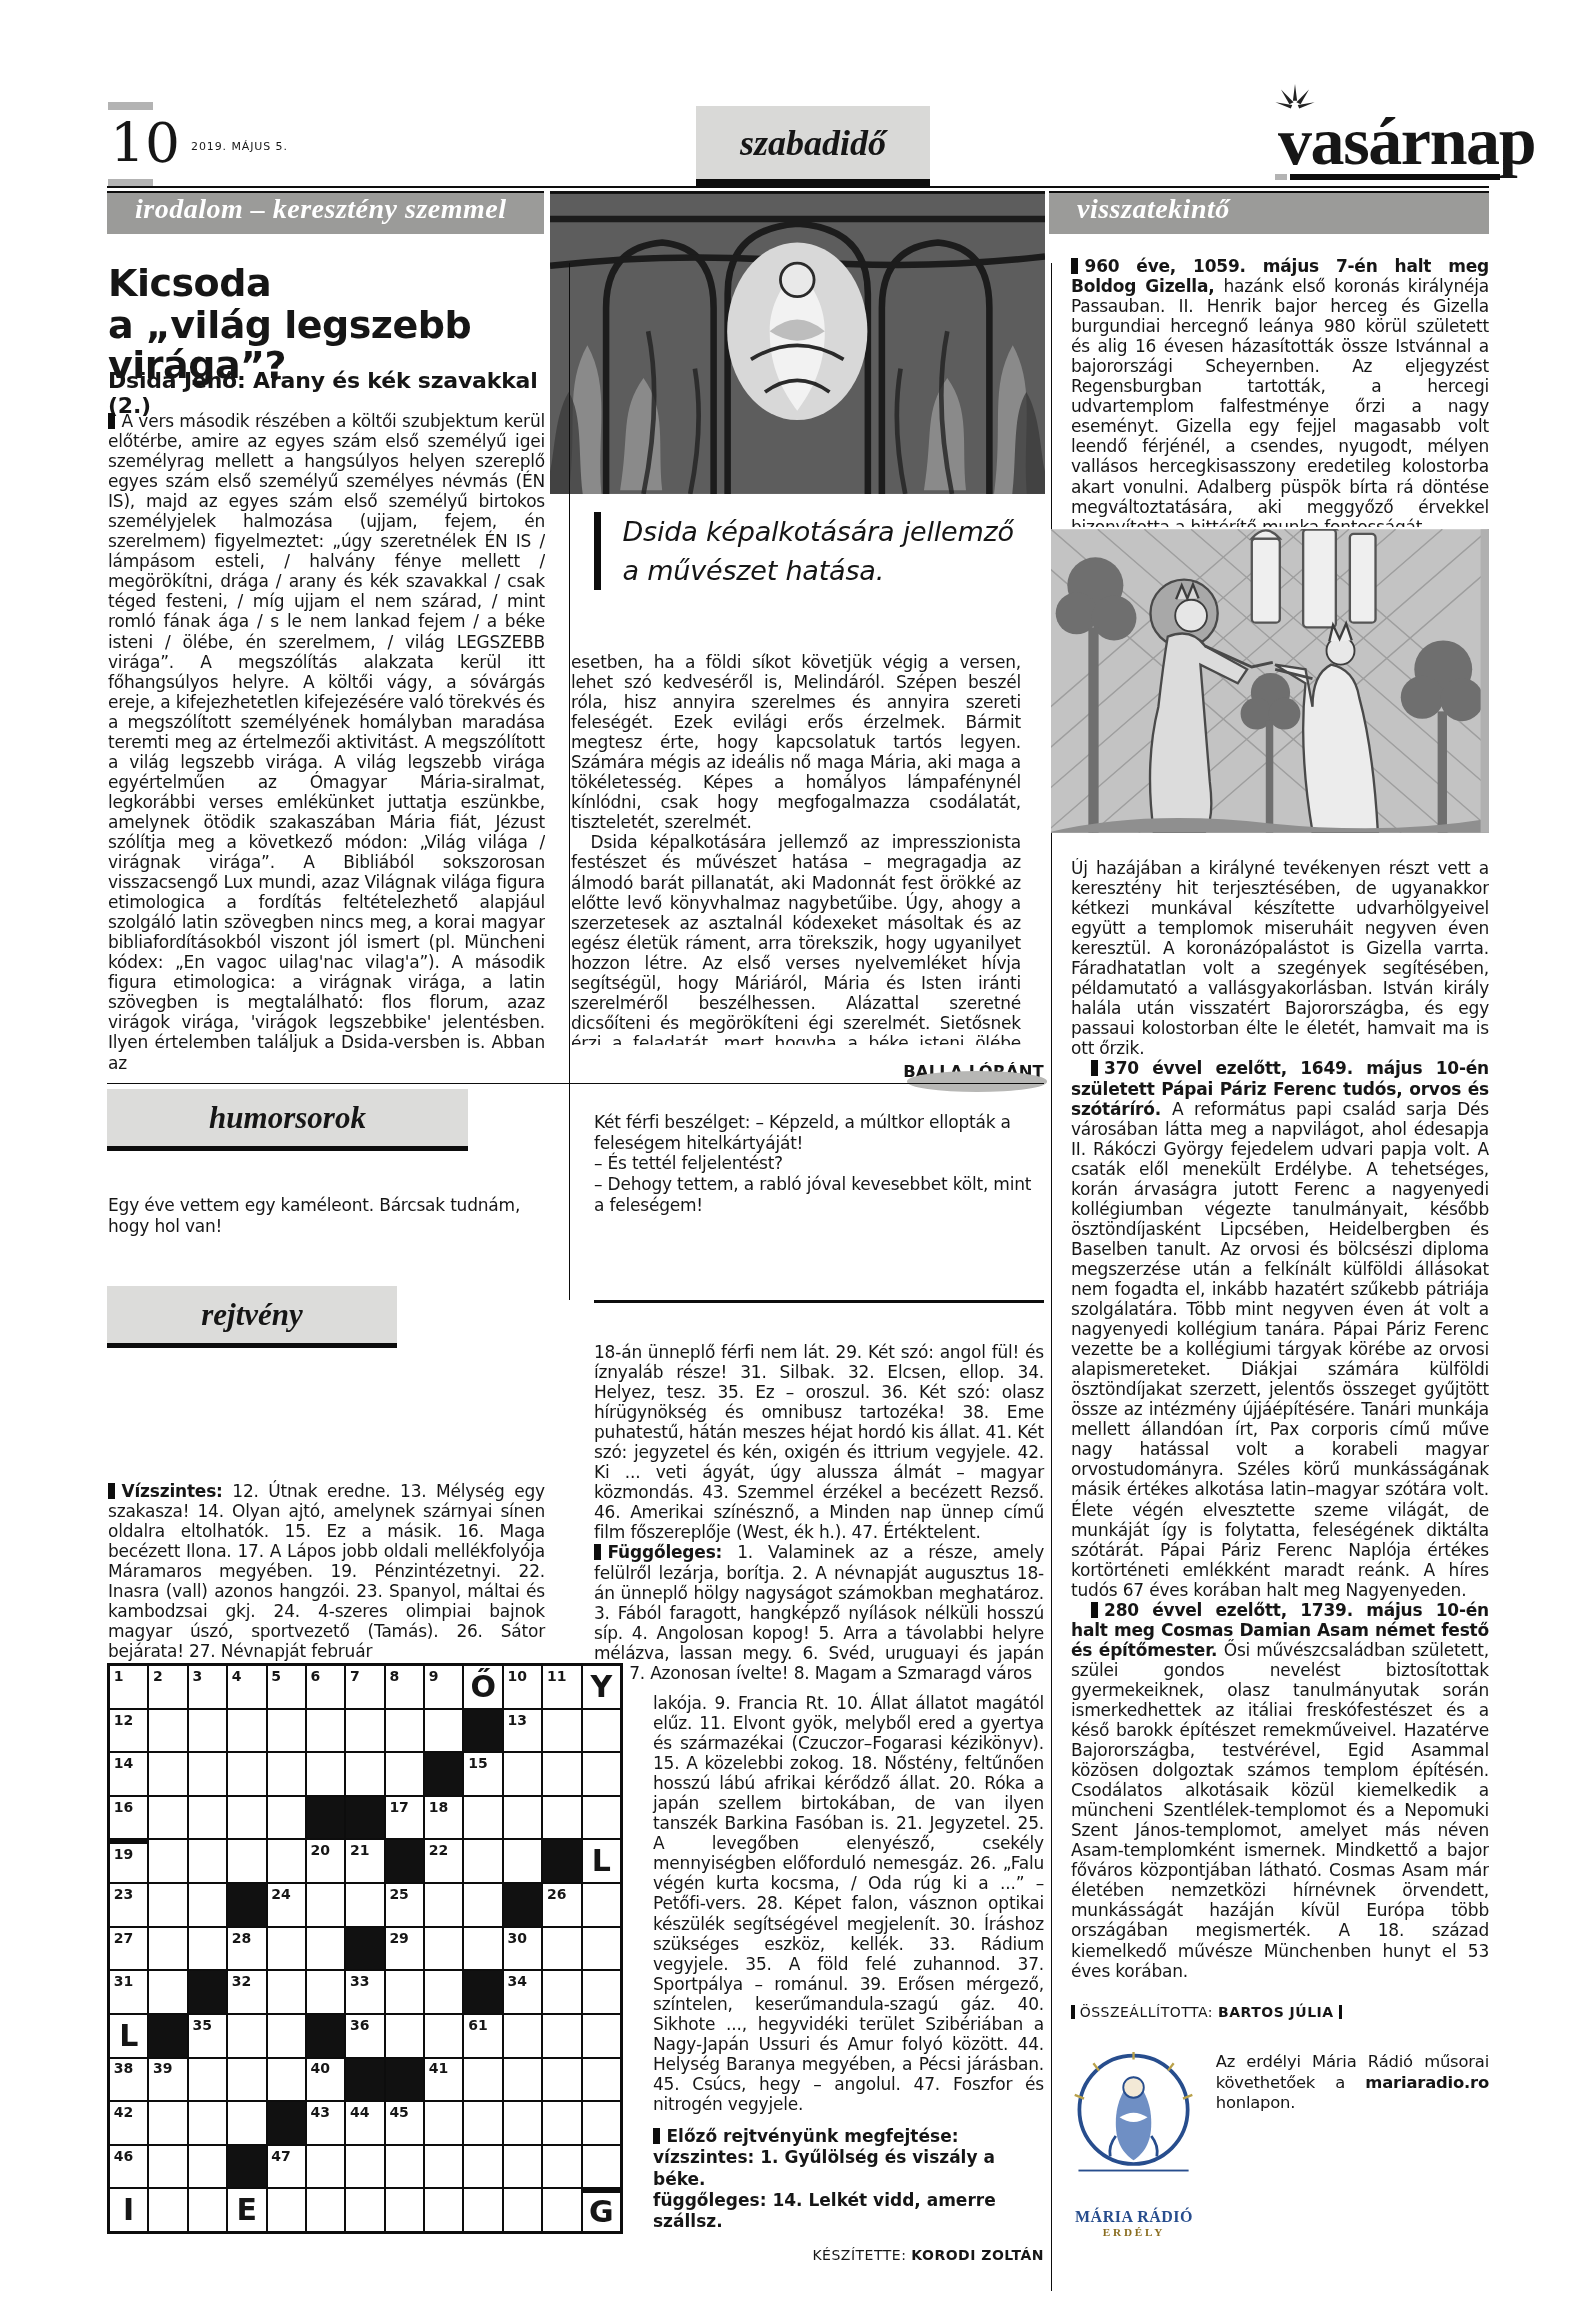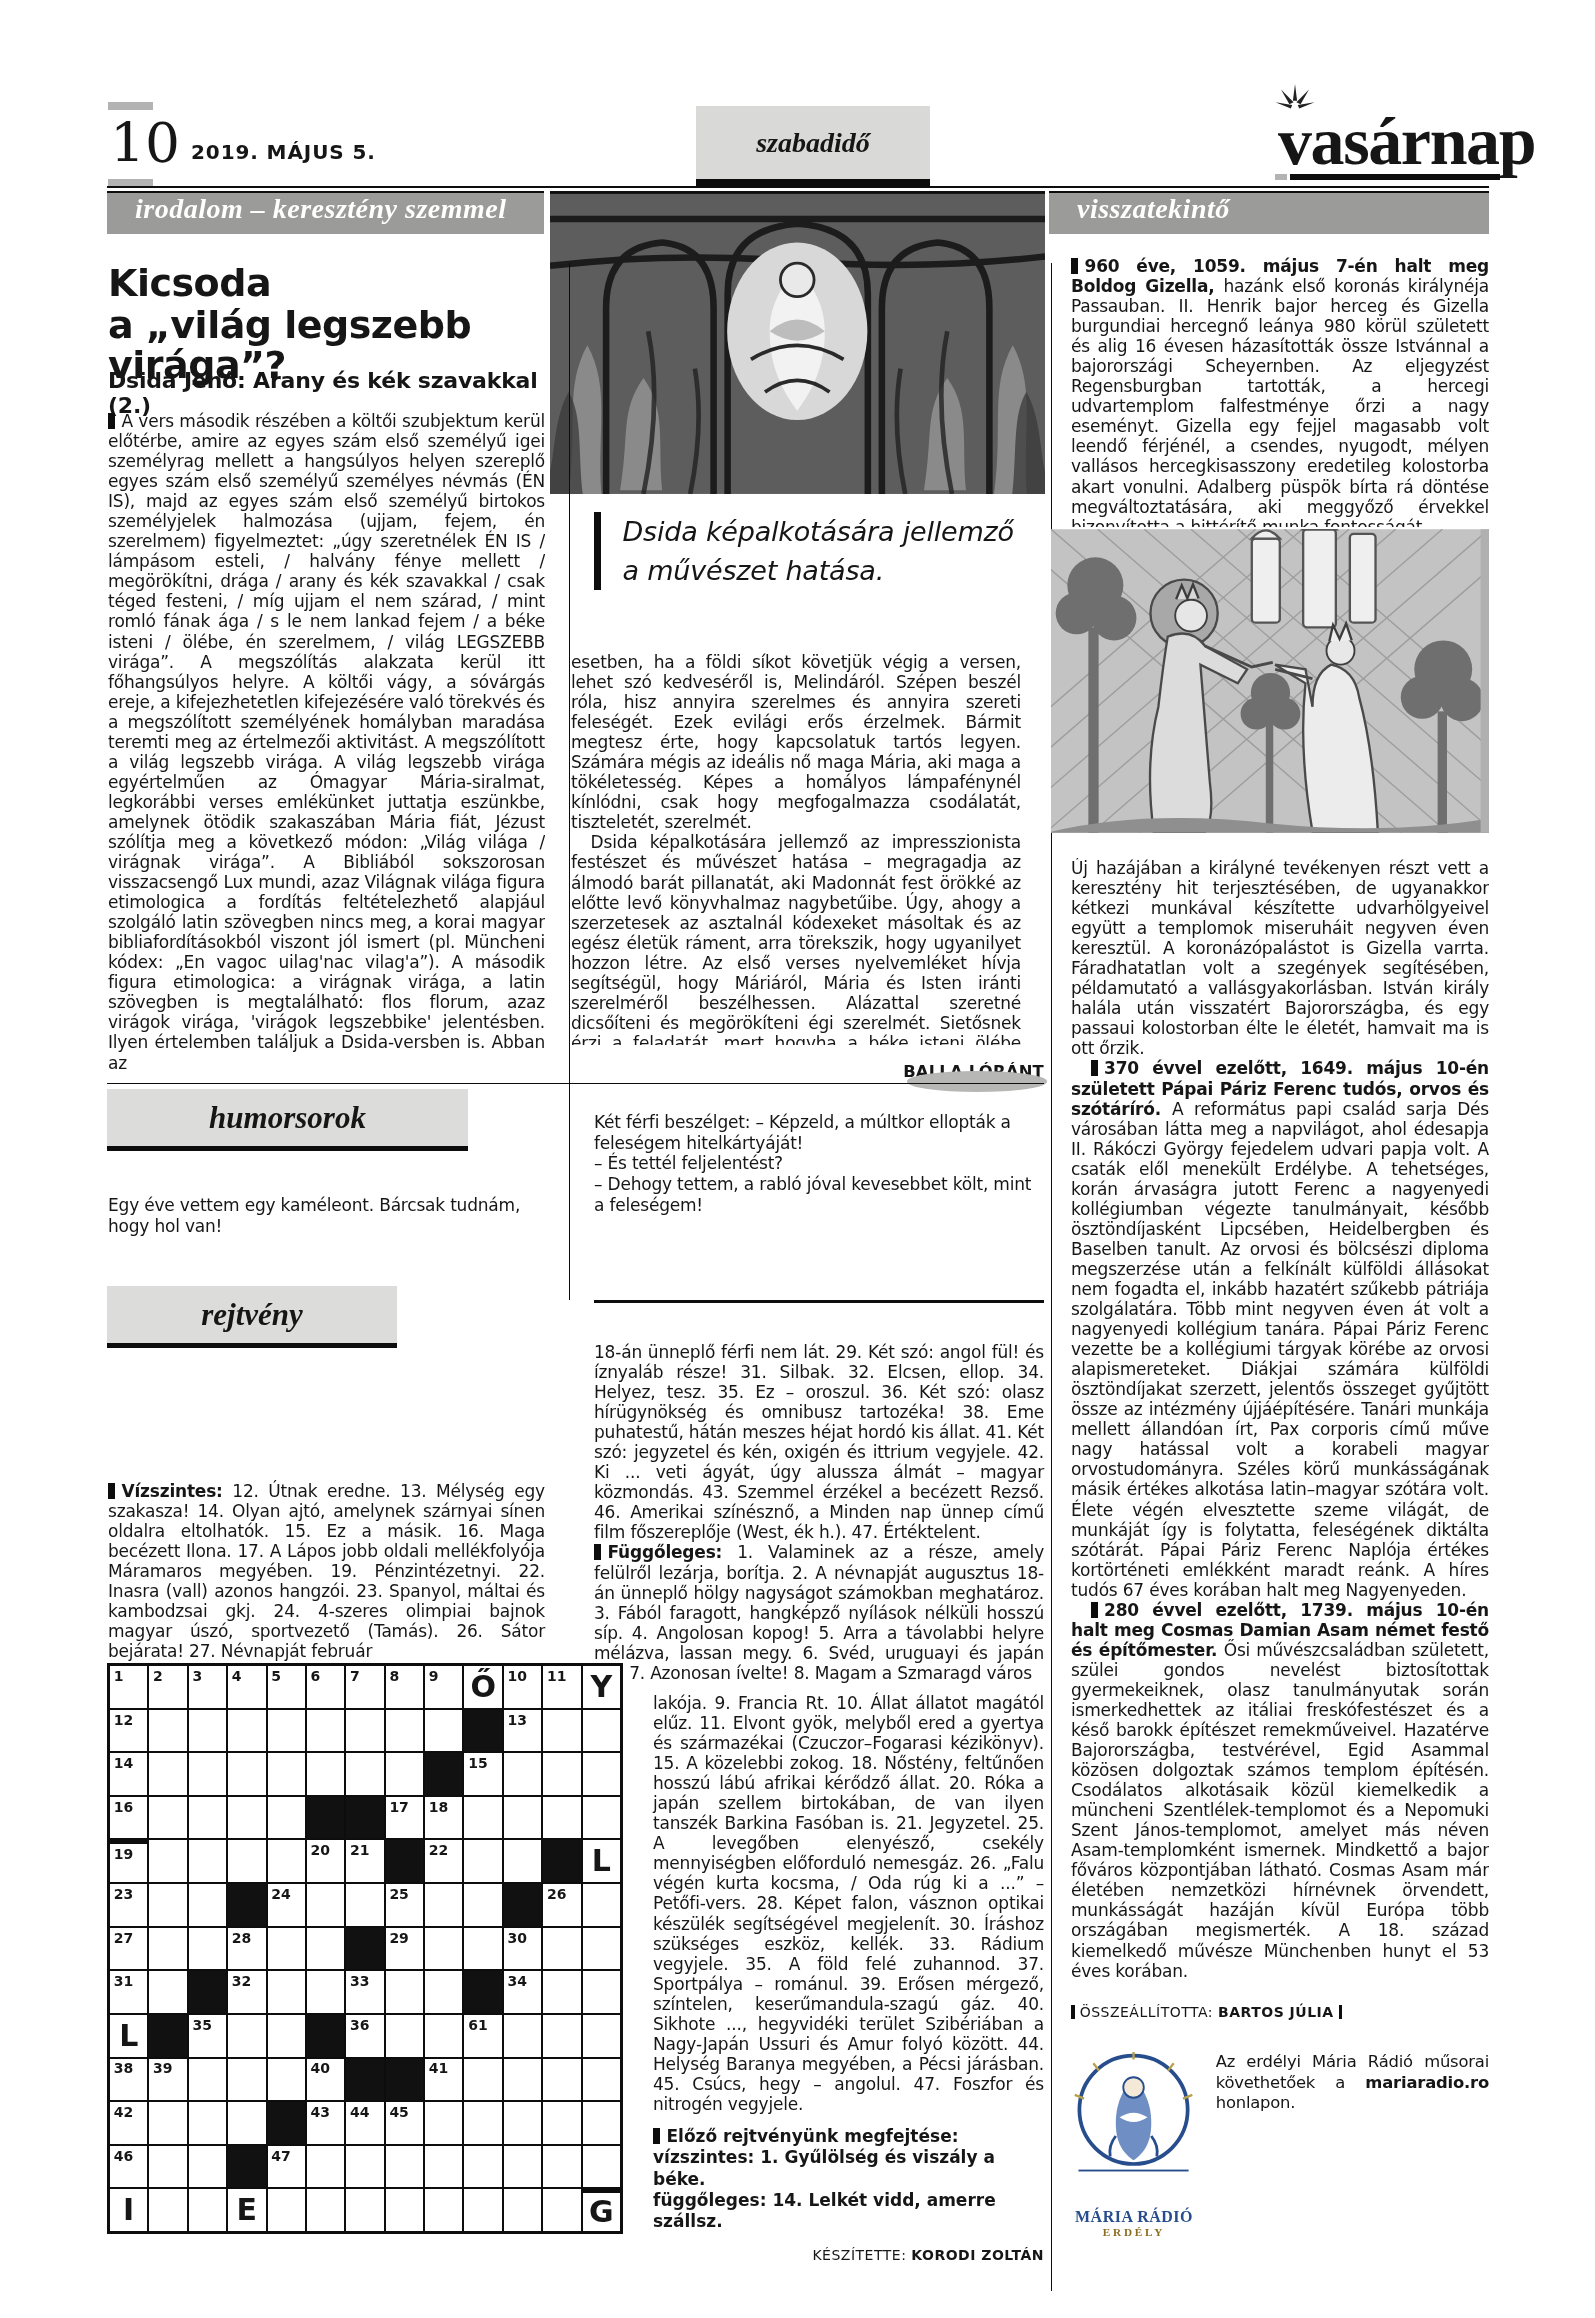--- a/index.html
+++ b/index.html
@@ -2,23 +2,23 @@
 <html style="font-size:7.5px"><head>
 <meta charset="utf-8">
 <style>
   html,body{margin:0;padding:0;background:#e8e8e4;}
   .page{position:relative;width:1595px;height:2319px;background:#ffffff;
         font-family:"DejaVu Sans",sans-serif;color:#161616;overflow:hidden;}
   .abs{position:absolute;}
   
   .pagenum{font-family:"DejaVu Serif",serif;font-size:55px;font-weight:400;line-height:1;}
   .pagenum-bar{background:#b3b3b3;width:45px;height:7.5px;}
-  .dateline{font-size:20px;font-weight:bold;letter-spacing:0.9px;}
+  .dateline{font-size:11px;font-weight:normal;letter-spacing:0.9px;}
   .freetime-box{background:#d9d9d7;width:234px;height:74px;display:flex;align-items:center;justify-content:center;}
-  .freetime-box span{font-family:"Liberation Serif",serif;font-style:italic;font-weight:bold;font-size:28px;}
+  .freetime-box span{font-family:"Liberation Serif",serif;font-style:italic;font-weight:bold;font-size:36px;}
   .freetime-under{background:#0d0d0d;width:234px;height:7px;}
   .brand{font-family:"Liberation Serif",serif;font-weight:bold;font-size:68px;line-height:1;letter-spacing:-1.4px;}
   .brand-under{background:#0d0d0d;height:6px;width:210px;}
   .brand-under-gray{background:#b3b3b3;height:6px;width:12px;}
   .hrule{background:#0d0d0d;height:1.9px;}
   
   .secbar{background:#9b9b99;border-top:2.8px solid #0d0d0d;height:41px;display:flex;}
   .secbar span{font-family:"Liberation Serif",serif;font-style:italic;font-weight:bold;font-size:28px;color:#fff;padding-left:28px;letter-spacing:0.5px;}
   
   .flow p{margin:0 0 0 0;font-size:17px;line-height:1.18;text-align:justify;letter-spacing:-0.2px;}

